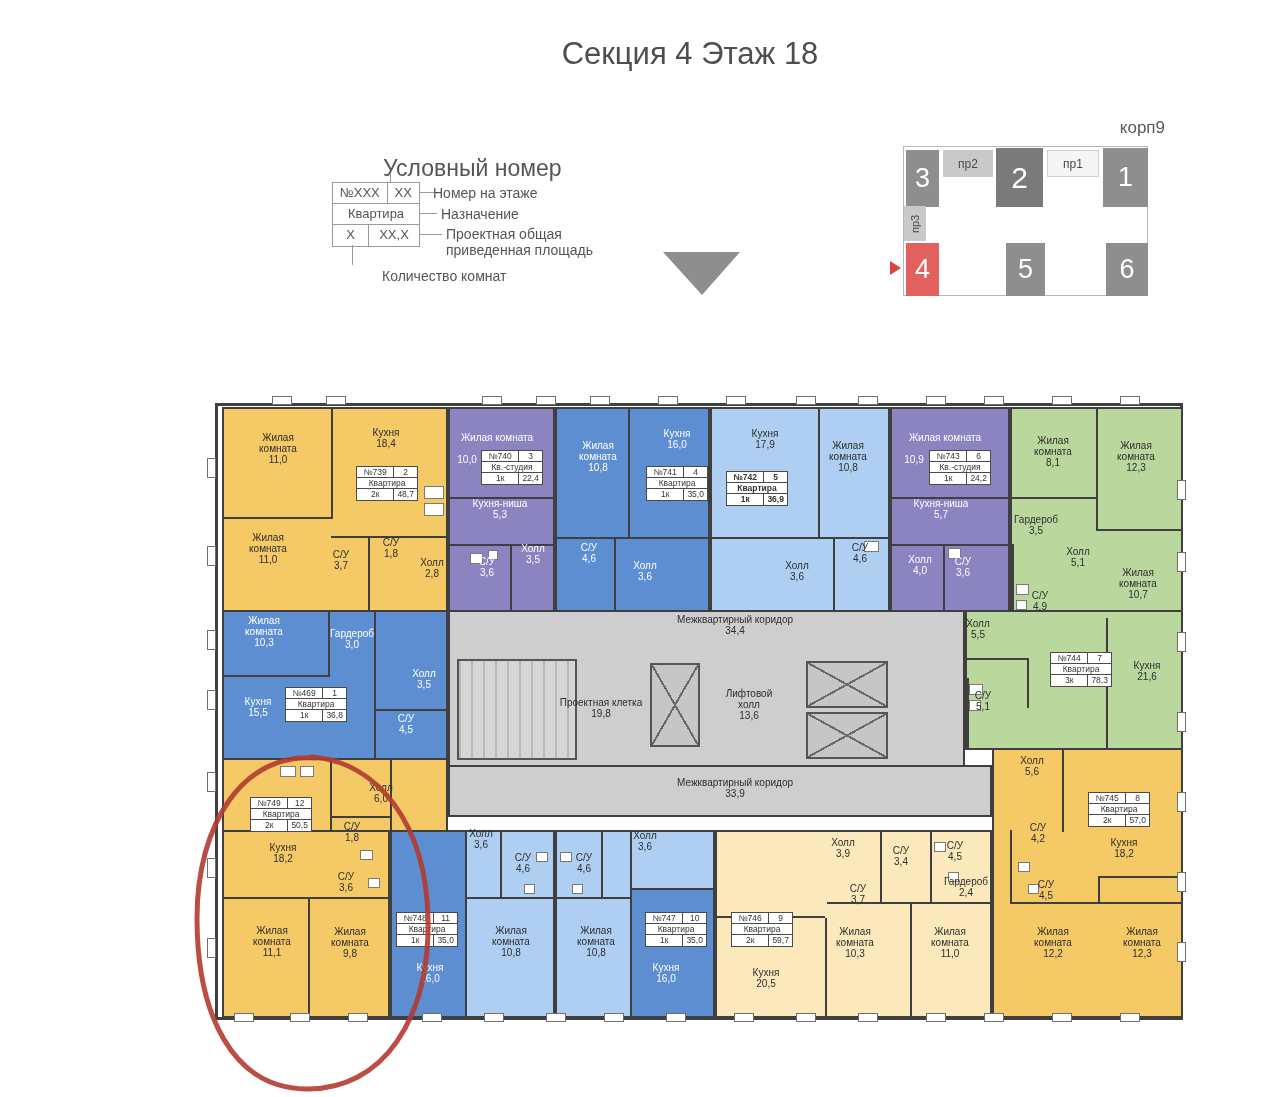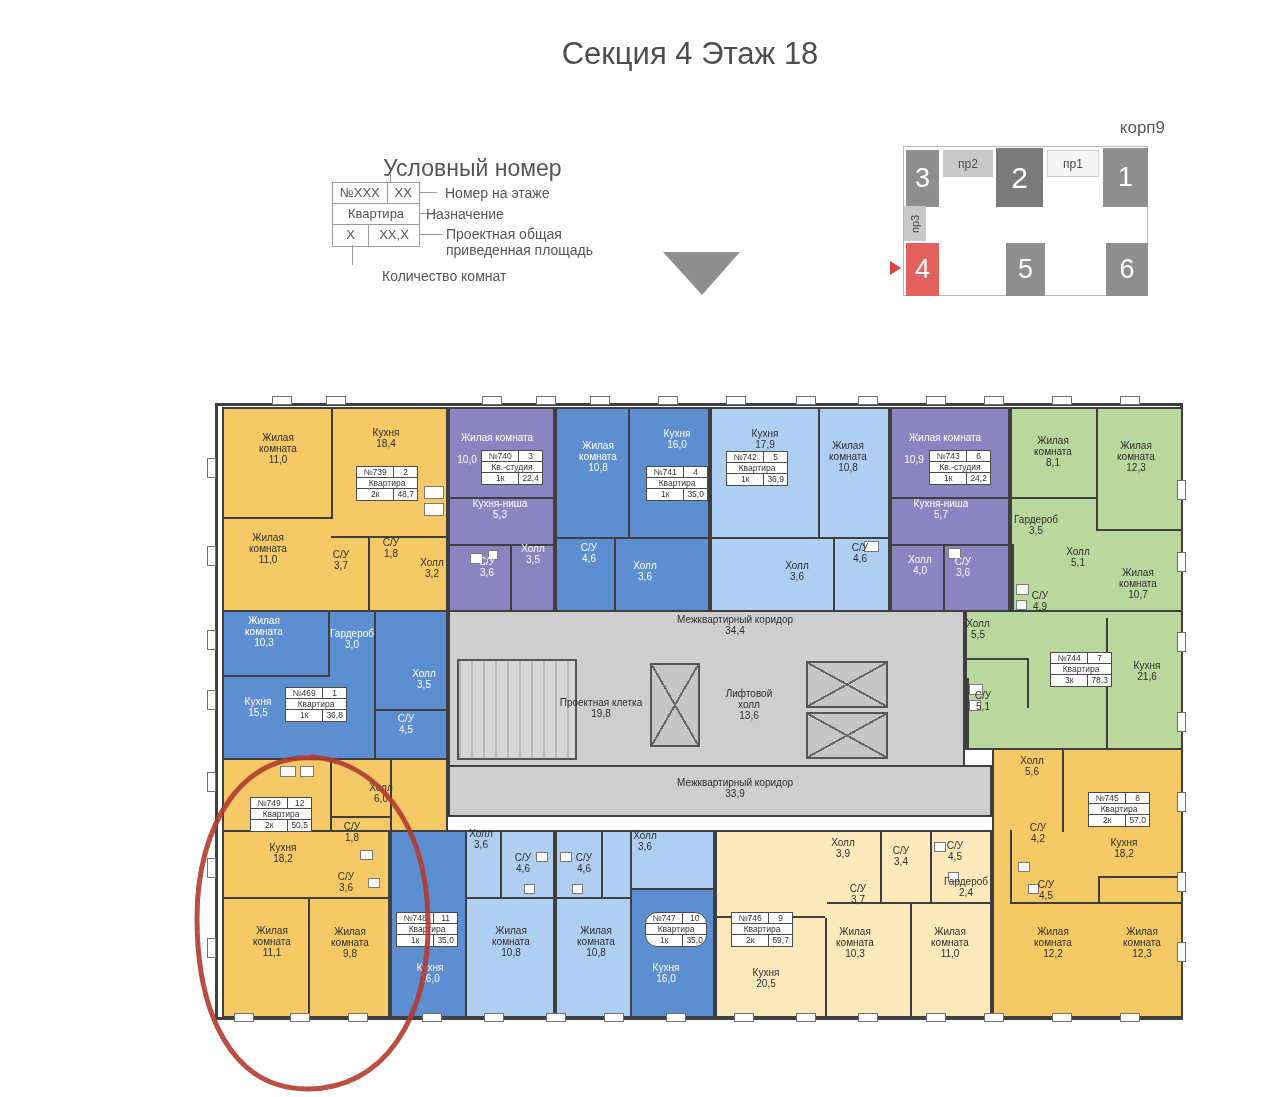--- a/index.html
+++ b/index.html
@@ -107,22 +107,22 @@
       <div class="lrow single">Квартира</div>
       <div class="lrow">
         <span class="lc narrow div">X</span>
         <span class="lc">XX,X</span>
       </div>
     </div>
     <div class="lline" style="left:95px;top:40px;width:17px;height:1px"></div>
     <div class="lline" style="left:95px;top:61px;width:17px;height:1px"></div>
     <div class="lline" style="left:95px;top:82px;width:22px;height:1px"></div>
     <div class="lline" style="left:27px;top:93px;width:1px;height:20px"></div>
-    <div class="llabel" style="left:120px;top:33px">Номер на этаже</div>
-    <div class="llabel" style="left:101px;top:54px">Назначение</div>
+    <div class="llabel" style="left:108px;top:33px">Номер на этаже</div>
+    <div class="llabel" style="left:116px;top:54px">Назначение</div>
     <div class="llabel" style="left:121px;top:74px">
       <span style="display:block">Проектная общая</span>
       <span style="display:block">приведенная площадь</span>
     </div>
     <div class="llabel" style="left:57px;top:116px">Количество комнат</div>
   </div>
 
   <div class="pointer-tri"></div>
 
   <div class="scheme">
@@ -292,21 +292,21 @@
       <div class="room" style="left: 341px; top: 560px;">
         <span class="n">С/У</span>
         <span class="a">3,7</span>
       </div>
       <div class="room" style="left: 391px; top: 548px;">
         <span class="n">С/У</span>
         <span class="a">1,8</span>
       </div>
       <div class="room" style="left: 432px; top: 568px;">
         <span class="n">Холл</span>
-        <span class="a">3,2</span>
+        <span class="a">2,8</span>
       </div>
       <div class="room light" style="left: 497px; top: 437px; max-width: 90px;">
         <span class="n">Жилая комната</span>
       </div>
       <div class="room light" style="left: 467px; top: 459px;">
         <span class="a">10,0</span>
       </div>
       <div class="room light" style="left: 500px; top: 509px; max-width: 80px;">
         <span class="n">Кухня-ниша</span>
         <span class="a">5,3</span>
@@ -579,21 +579,21 @@
         <div class="row">
           <div class="cell c1">№741</div>
           <div class="cell">4</div>
         </div>
         <div class="row single">Квартира</div>
         <div class="row">
           <div class="cell c1">1к</div>
           <div class="cell">35,0</div>
         </div>
       </div>
-      <div class="unitbox" style="left: 726px; top: 451px;">
+      <div class="unitbox" style="left: 726px; top: 471px; font-weight: bold;">
         <div class="row">
           <div class="cell c1">№742</div>
           <div class="cell">5</div>
         </div>
         <div class="row single">Квартира</div>
         <div class="row">
           <div class="cell c1">1к</div>
           <div class="cell">36,9</div>
         </div>
       </div>
@@ -645,21 +645,21 @@
         <div class="row">
           <div class="cell c1">№748</div>
           <div class="cell">11</div>
         </div>
         <div class="row single">Квартира</div>
         <div class="row">
           <div class="cell c1">1к</div>
           <div class="cell">35,0</div>
         </div>
       </div>
-      <div class="unitbox" style="left: 645px; top: 912px; border-radius: 12px;">
+      <div class="unitbox" style="left: 645px; top: 912px;">
         <div class="row">
           <div class="cell c1">№747</div>
           <div class="cell">10</div>
         </div>
         <div class="row single">Квартира</div>
         <div class="row">
           <div class="cell c1">1к</div>
           <div class="cell">35,0</div>
         </div>
       </div>

